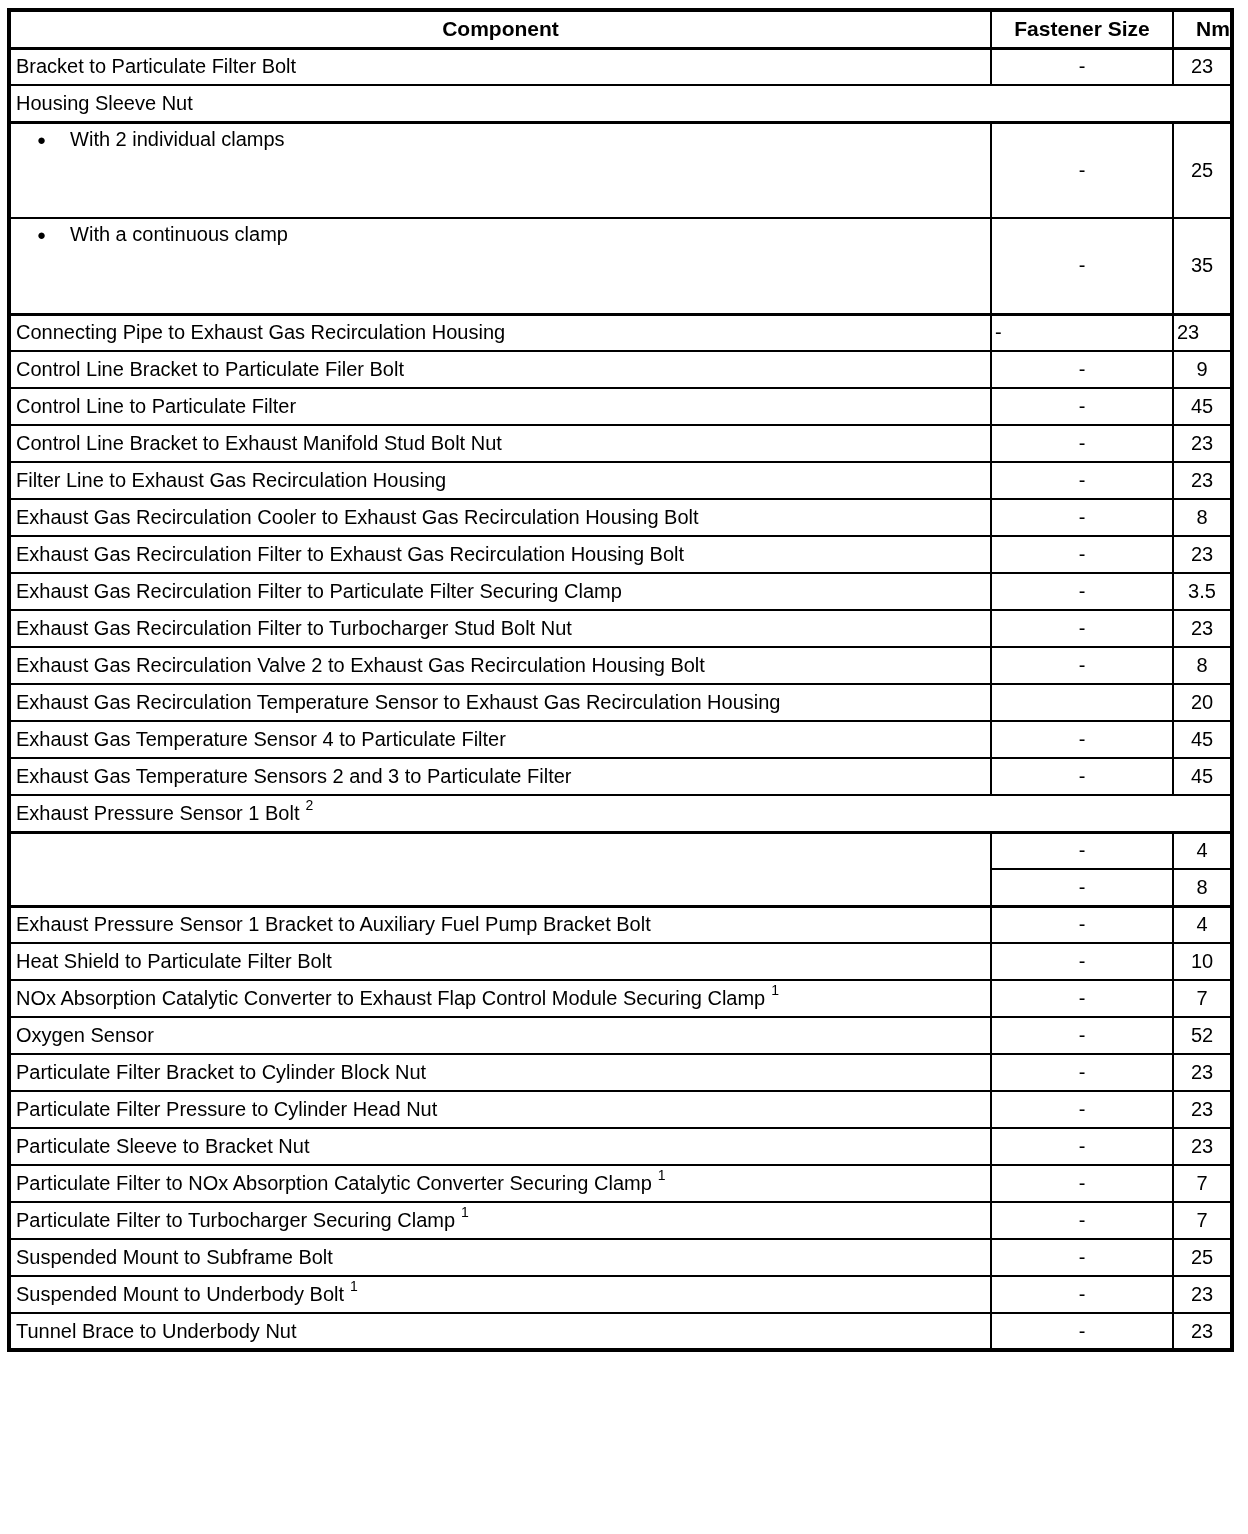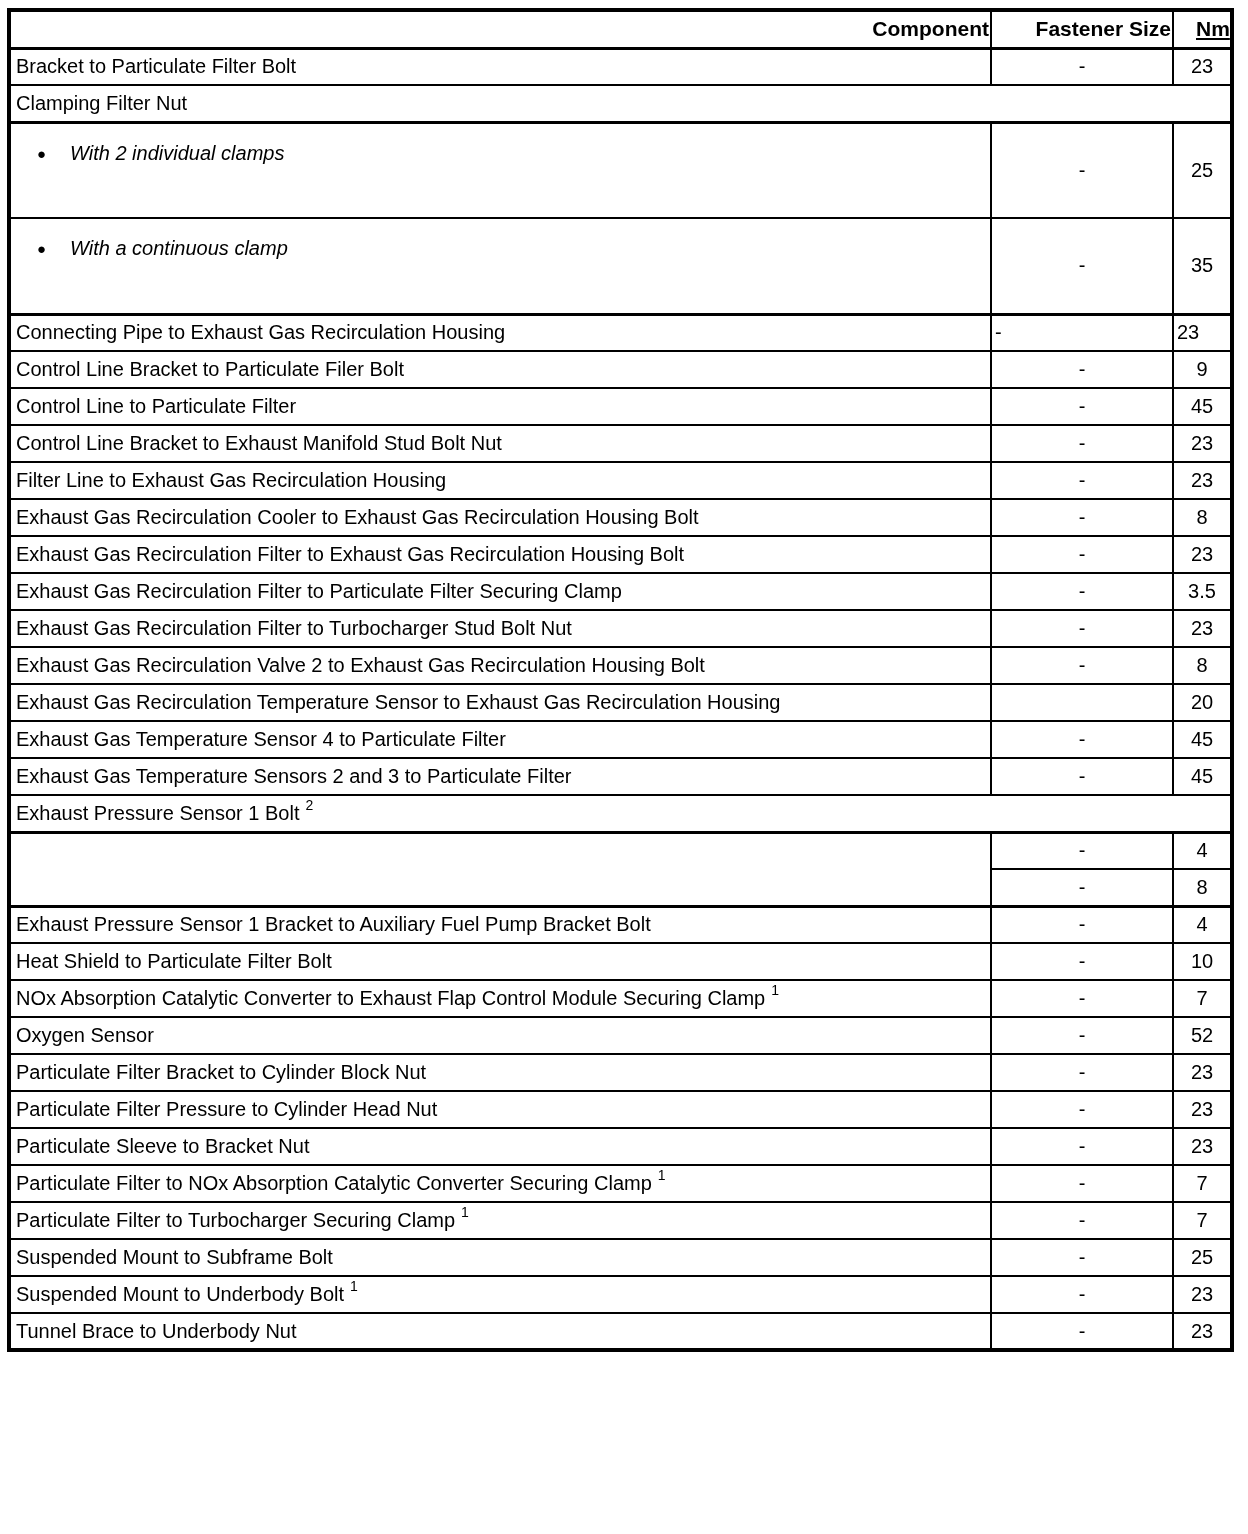--- a/index.html
+++ b/index.html
@@ -27,28 +27,28 @@
     border: 2px solid #000;
     font-size: 20px;
     overflow: hidden;
   }
   thead tr { height: 38px; }
   tbody tr { height: 37px; }
   tbody tr.tall { height: 96px; }
   th {
     font-weight: bold;
     font-size: 21px;
-    text-align: right;
-  }
-  th.n { text-align: right; padding-left: 22px; text-decoration: underline; }
+    text-align: center;
+  }
+  th.n { text-align: right; padding-left: 22px; }
   td.c { text-align: left; padding-left: 5px; }
   td.f { text-align: center; }
   td.n { text-align: center; margin-top: 32px; }
   td.al { text-align: left; padding-left: 3px; }
-  td.top { vertical-align: top; padding-top: 18px; font-style: italic; }
+  td.top { vertical-align: top; padding-top: 4px; }
   .bb3 { border-bottom-width: 3px; }
   .bullet {
     display: inline-block;
     margin-left: 21px;
     margin-right: 24px;
     font-size: 15px;
     vertical-align: 1px;
   }
   sup {
     font-size: 14px;
@@ -75,21 +75,21 @@
       <th class="n bb3">Nm</th>
     </tr>
   </thead>
   <tbody>
     <tr>
       <td class="c">Bracket to Particulate Filter Bolt</td>
       <td class="f">-</td>
       <td class="n">23</td>
     </tr>
     <tr>
-      <td class="c bb3" colspan="3">Clamping Filter Nut</td>
+      <td class="c bb3" colspan="3">Housing Sleeve Nut</td>
     </tr>
     <tr class="tall">
       <td class="c top"><span class="bullet">●</span><span>With 2 individual clamps</span></td>
       <td class="f">-</td>
       <td class="n">25</td>
     </tr>
     <tr class="tall">
       <td class="c top bb3"><span class="bullet">●</span><span>With a continuous clamp</span></td>
       <td class="f bb3">-</td>
       <td class="n bb3">35</td>

